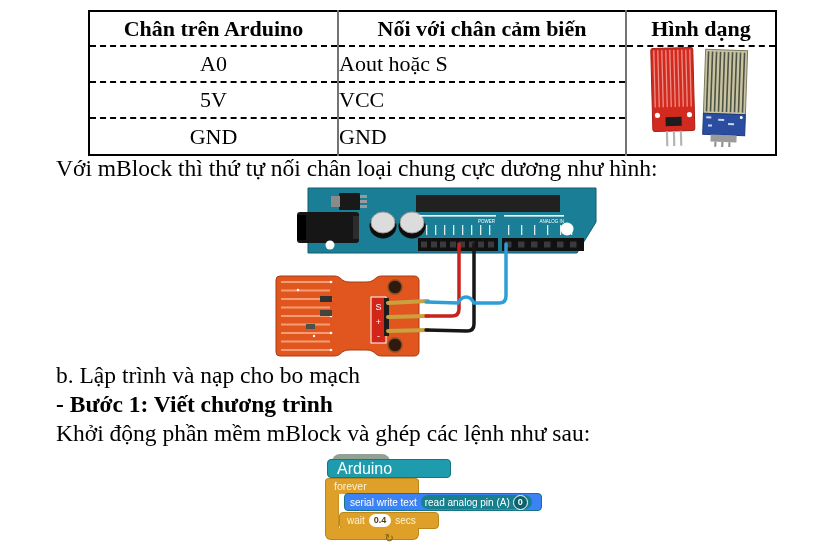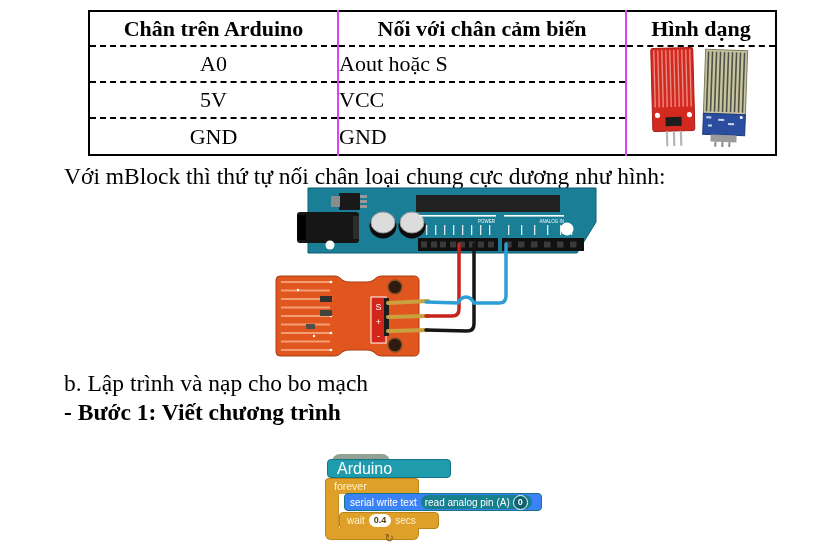--- a/index.html
+++ b/index.html
@@ -6,28 +6,28 @@
   .page{position:relative;width:818px;height:544px;background:#ffffff;overflow:hidden;
         font-family:"Liberation Serif","DejaVu Serif",serif;color:#000;}
 
   
   table.pin-table{position:absolute;left:88px;top:10px;width:687px;border-collapse:collapse;
         table-layout:fixed;border:2.5px solid #000;}
   .pin-table th,.pin-table td{font-size:22px;padding:0;line-height:1.25;}
   .pin-table th{font-weight:bold;height:33px;text-align:center;border-bottom:2px dashed #000;}
   .pin-table td{height:33px;}
   .col-a{width:249px;} .col-b{width:288px;} .col-c{width:150px;}
-  .sep-l{border-left:2px solid #d946ef;}
+  .sep-l{border-left:2px solid #737373;}
   .cell-center{text-align:center;}
   .cell-left{text-align:left;padding-left:7px;}
   .row-dash td{border-bottom:2px dashed #000;}
   td.shape-cell{text-align:center;vertical-align:middle;border-bottom:none;}
 
   
-  .line{position:absolute;left:56px;margin:8px;font-size:23.5px;white-space:nowrap;}
+  .line{position:absolute;left:56px;margin:0;font-size:23.5px;white-space:nowrap;}
   .line-intro{top:155px;}
   .line-b{top:362px;}
   .line-s1{top:391px;font-weight:bold;}
   .line-kd{top:420px;}
 
   
   .wiring-fig{position:absolute;left:268px;top:186px;width:335px;height:178px;}
 
   
   .mblock-fig{position:absolute;left:320px;top:452px;width:290px;height:92px;
@@ -138,20 +138,21 @@
       <tr>
         <td class="cell-center">GND</td>
         <td class="cell-left sep-l">GND</td>
       </tr>
     </tbody>
   </table>
 
   <p class="line line-intro">Với mBlock thì thứ tự nối chân loại chung cực dương như hình:</p>
   <p class="line line-b">b. Lập trình và nạp cho bo mạch</p>
   <p class="line line-s1">- Bước 1: Viết chương trình</p>
+  <p class="line line-kd">Khởi động phần mềm mBlock và ghép các lệnh như sau:</p>
 
   <div class="wiring-fig">
     <svg width="335" height="178" viewBox="0 0 335 178">
 
       <g>
         <polygon points="40,2 328,2 328,36 309,67 40,67" fill="#1a7e96" stroke="#0f5d70"></polygon>
         <rect x="148" y="9" width="144" height="17" fill="#212121"></rect>
         <rect x="71" y="7" width="21" height="17" rx="1" fill="#191919"></rect>
         <rect x="63" y="10" width="9" height="11" fill="#8b8b8b"></rect>
         <rect x="92" y="9" width="7" height="3" fill="#999"></rect>

